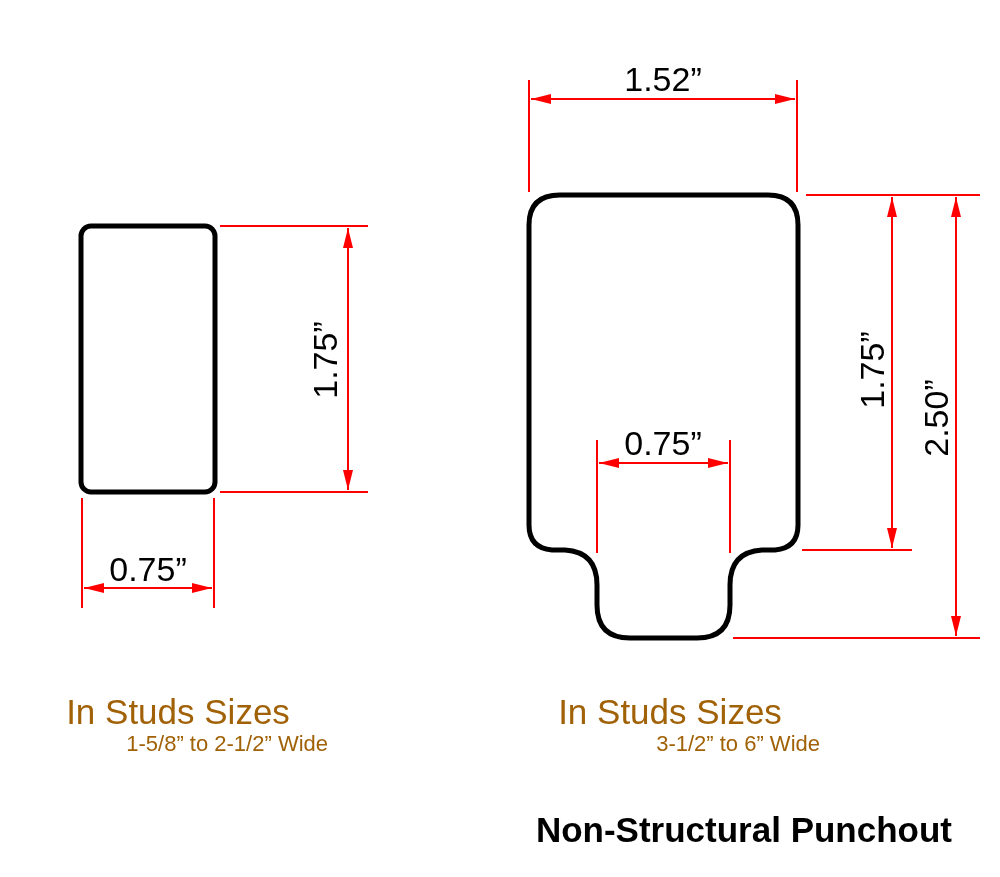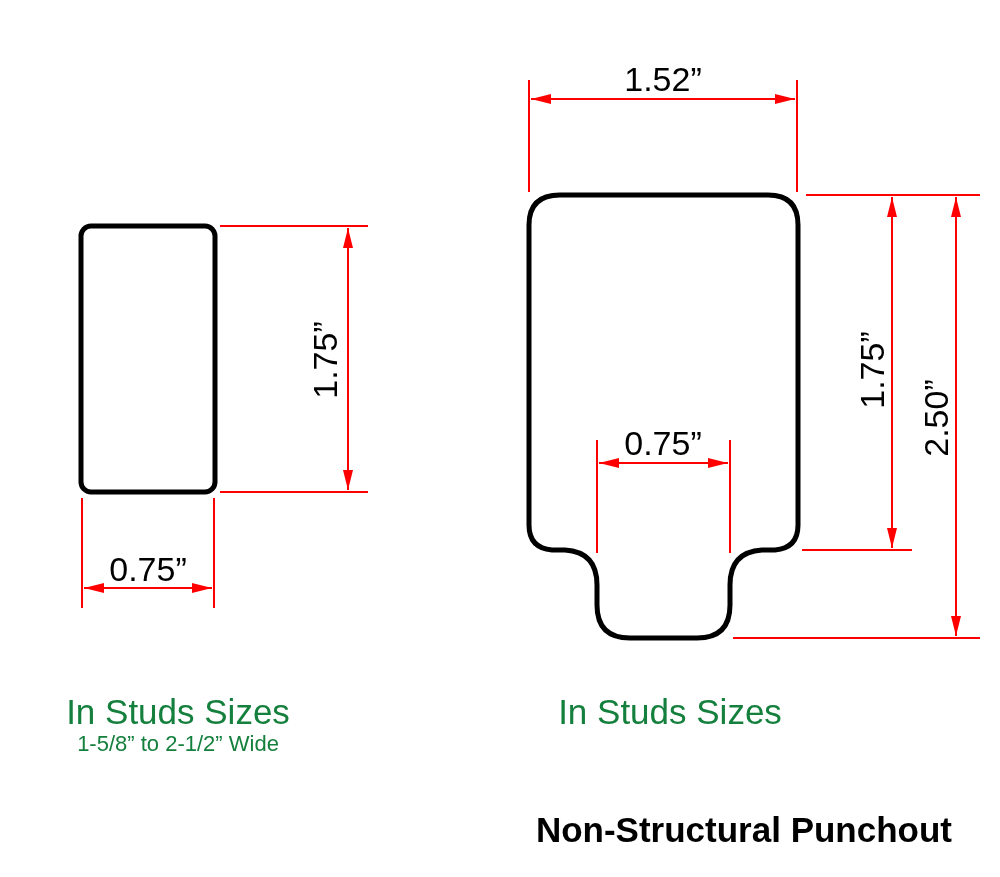--- a/index.html
+++ b/index.html
@@ -1,21 +1,21 @@
 <!DOCTYPE html>
 <html><head>
 <meta charset="utf-8">
 <style>
   html, body { margin:0; padding:0; background:#ffffff; }
   body { width:1000px; height:877px; position:relative; overflow:hidden; font-family:"Liberation Sans", sans-serif; }
   svg.drawing { position:absolute; left:0; top:0; }
   .dimtext { font-family:"Liberation Sans", sans-serif; font-size:34px; fill:#000; }
-  .label { position:absolute; text-align:center; color:#15803d; font-family:"Liberation Sans", sans-serif; }
+  .label { position:absolute; text-align:center; color:#a16207; font-family:"Liberation Sans", sans-serif; }
   .label .title { font-size:35px; line-height:38px; }
-  .label .sub { font-size:22px; line-height:26px; }
+  .label .sub { font-size:22px; line-height:26px;text-align:right; }
   .caption { position:absolute; left:0; width:952px; top:810px; text-align:right; font-size:35px; font-weight:bold; color:#000; font-family:"Liberation Sans", sans-serif; }
 </style>
 </head>
 <body>
 
 <svg class="drawing" width="1000" height="877" viewBox="0 0 1000 877">
   <defs>
     <marker id="arr" viewBox="0 0 20 10" refX="20" refY="5" markerWidth="20" markerHeight="10" markerUnits="userSpaceOnUse" orient="auto-start-reverse">
       <path d="M0,0 L20,5 L0,10 z" fill="#ff0000"></path>
     </marker>
@@ -72,15 +72,16 @@
   </g>
 </svg>
 
 <div class="label" style="left:28px; top:693px; width:300px;">
   <div class="title">In Studs Sizes</div>
   <div class="sub">1-5/8” to 2-1/2” Wide</div>
 </div>
 
 <div class="label" style="left:520px; top:693px; width:300px;">
   <div class="title">In Studs Sizes</div>
+  <div class="sub">3-1/2” to 6” Wide</div>
 </div>
 
 <div class="caption">Non-Structural Punchout</div>
 
 </body></html>

